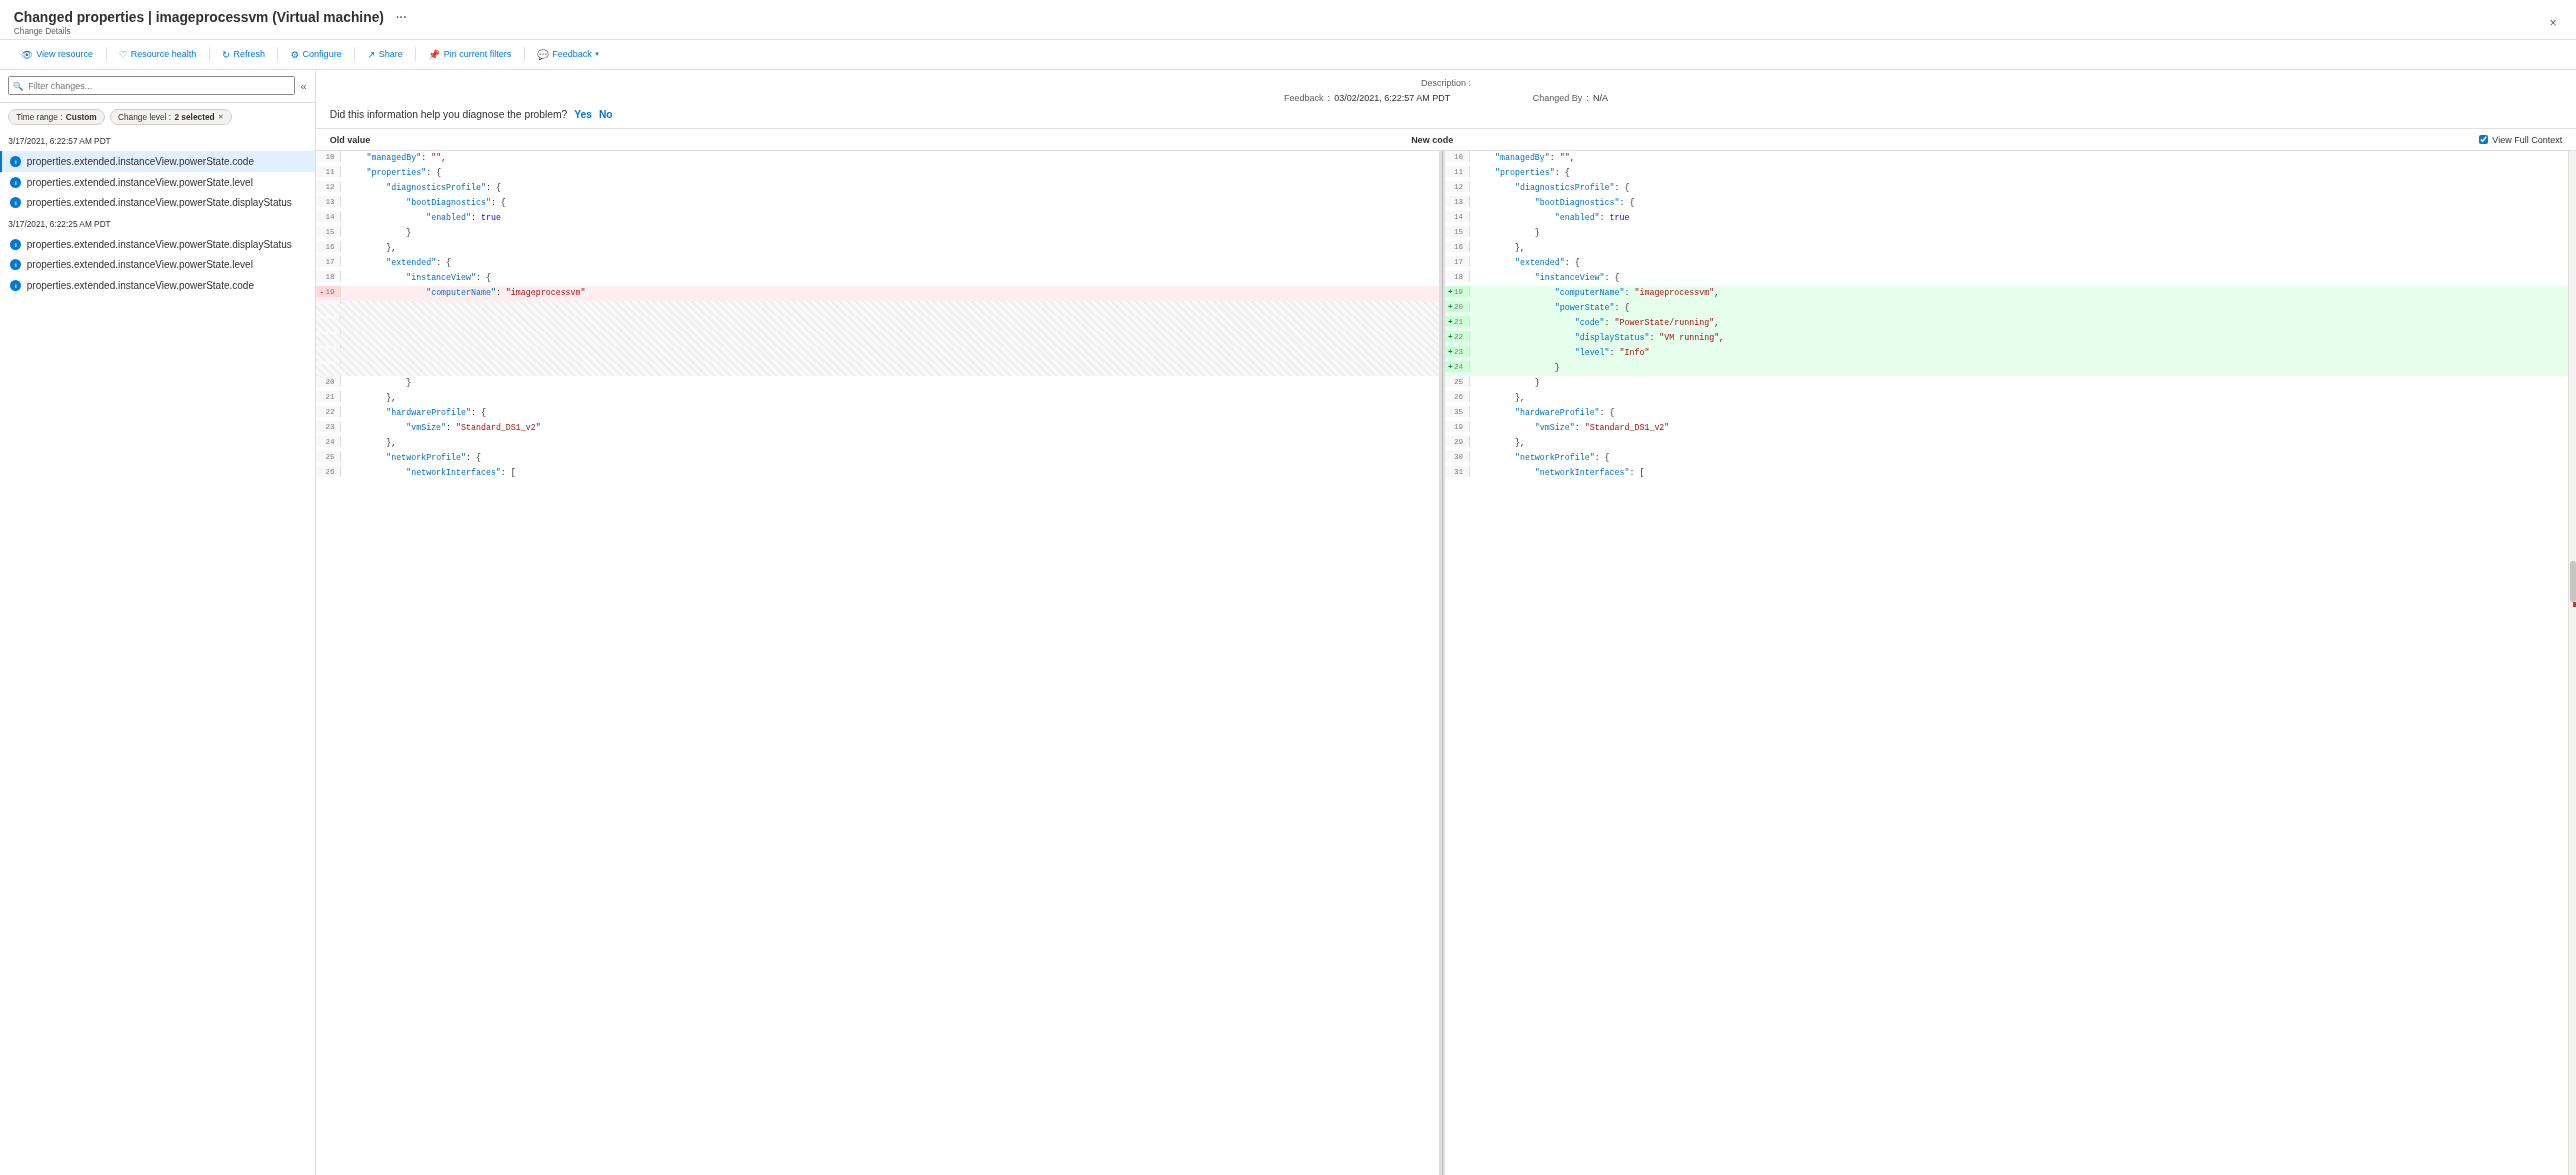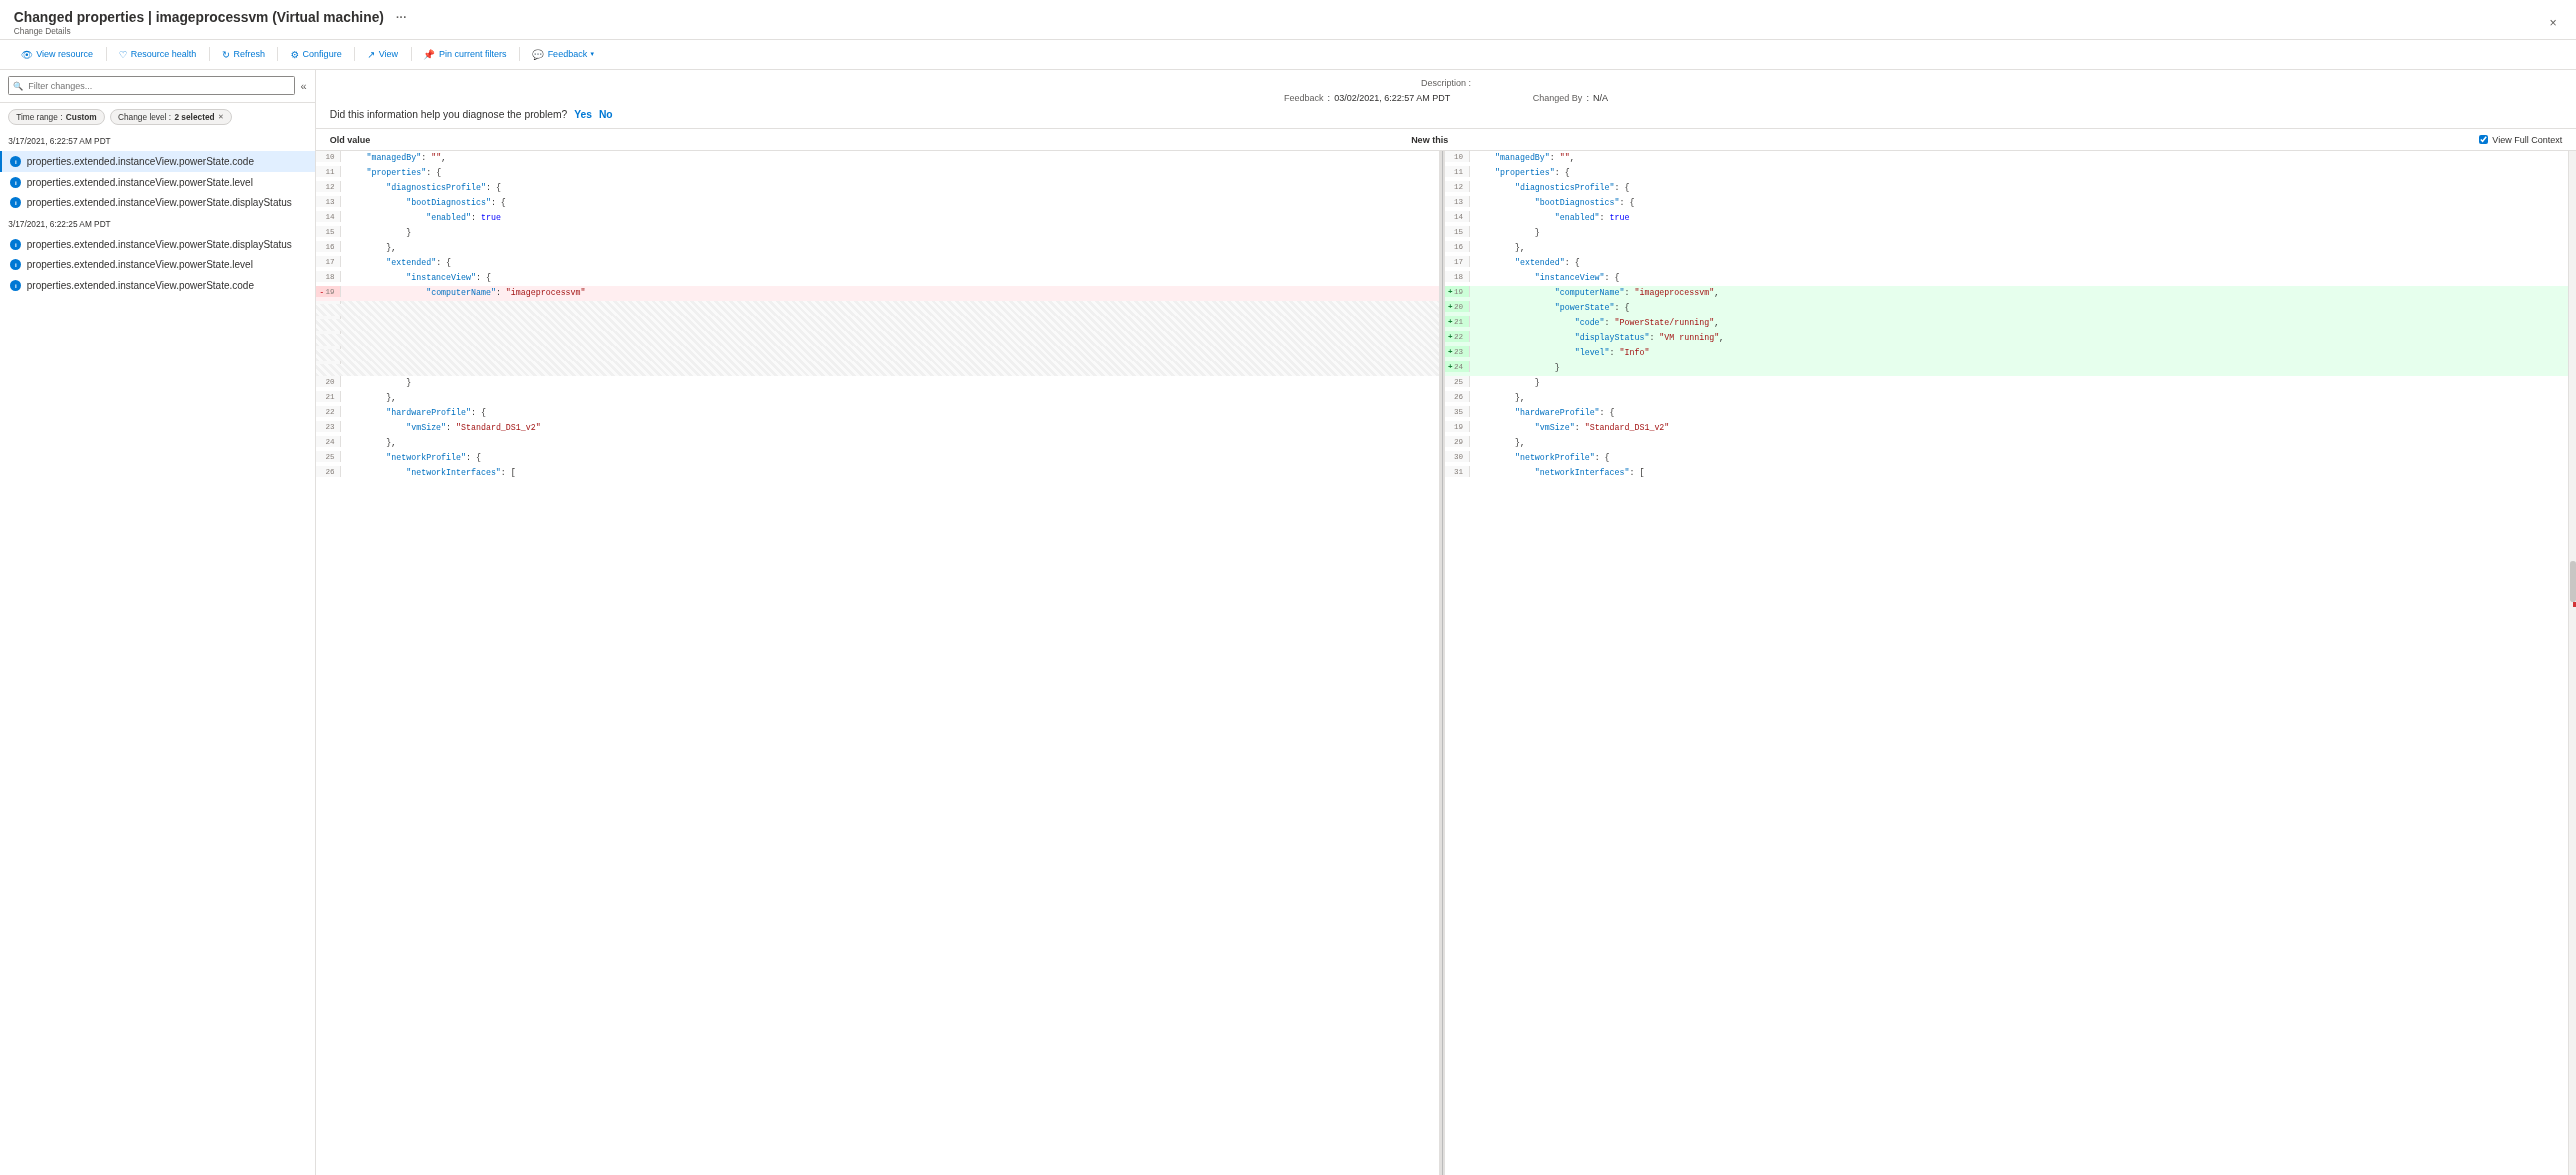--- a/index.html
+++ b/index.html
@@ -130,21 +130,21 @@
     <span>Refresh</span>
   </button>
   <div class="toolbar-sep"></div>
   <button class="toolbar-btn">
     <span style="font-size:9.6px;">⚙</span>
     <span>Configure</span>
   </button>
   <div class="toolbar-sep"></div>
   <button class="toolbar-btn">
     <span style="font-size:9.6px;">↗</span>
-    <span>View</span>
+    <span>Share</span>
   </button>
   <div class="toolbar-sep"></div>
   <button class="toolbar-btn">
     <span style="font-size:9.6px;">📌</span>
     <span>Pin current filters</span>
   </button>
   <div class="toolbar-sep"></div>
   <button class="toolbar-btn">
     <span style="font-size:9.6px;">💬</span>
     <span>Feedback</span>
@@ -240,21 +240,21 @@
       </div>
       <div class="diagnose-row" style="margin-top:5.5px; font-size:10.3px;">
         <span>Did this information help you diagnose the problem?</span>
         <span class="diagnose-yes">Yes</span>
         <span class="diagnose-no">No</span>
       </div>
     </div>
 
     <div class="diff-header-row">
       <span class="diff-old-header">Old value</span>
-      <span class="diff-new-header">New this</span>
+      <span class="diff-new-header">New code</span>
       <div class="diff-view-full">
         <input type="checkbox" class="diff-checkbox" checked="" style="">
         <span>View Full Context</span>
       </div>
     </div>
 
     <div class="diff-area">
       <div class="diff-col" id="old-col">
           <div class="line-row">
             <div class="line-num">10</div>

